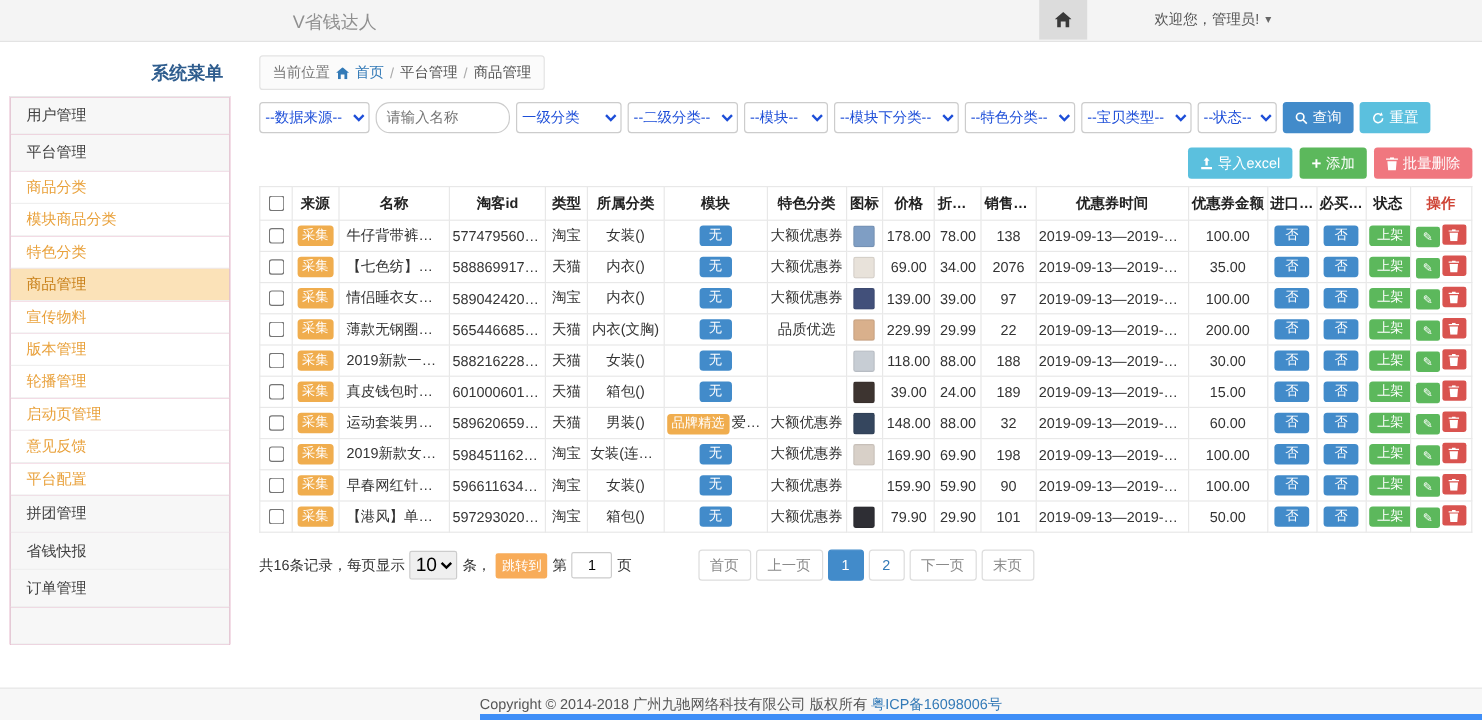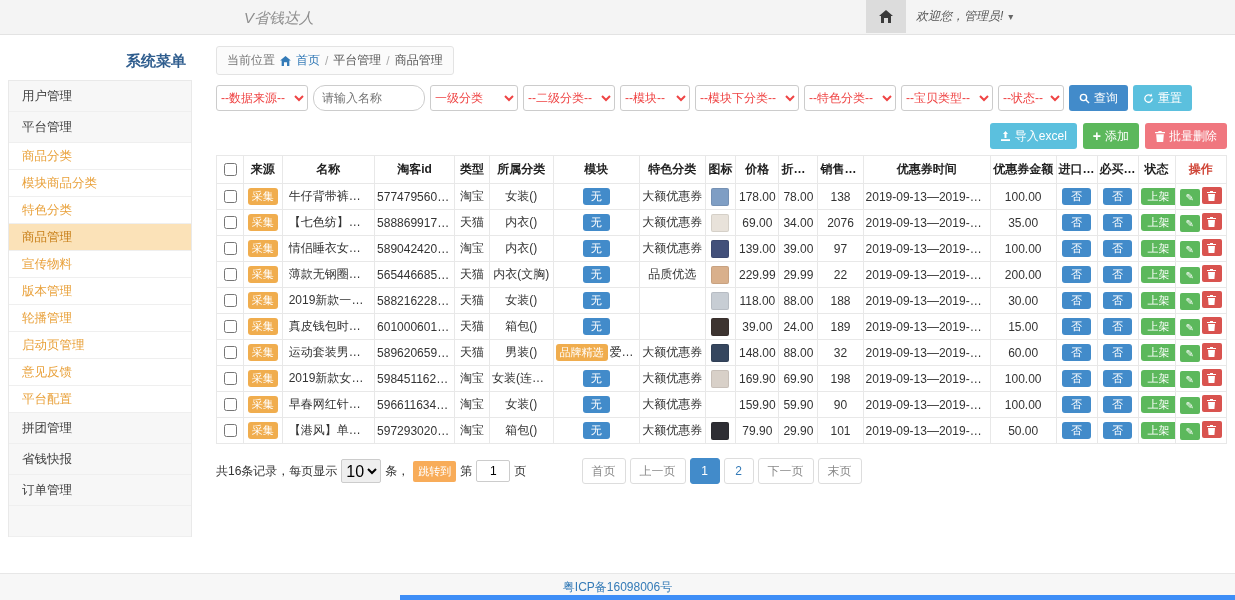--- a/index.html
+++ b/index.html
@@ -2,45 +2,45 @@
 <html><head>
 <meta charset="utf-8">
 <title>商品管理</title>
 <style>
   html,body{margin:0;padding:0;}
   body{
     position:relative;width:1235px;height:600px;overflow:hidden;background:#fff;
     font-family:"Liberation Sans","DejaVu Sans",sans-serif;font-size:12px;color:#333;
   }
   
-  .topbar{position:absolute;left:0;top:0;right:0;height:34px;background:#f4f4f4;border-bottom:1px solid #e3e3e3;z-index:10;font-style:italic;}
+  .topbar{position:absolute;left:0;top:0;right:0;height:34px;background:#f4f4f4;border-bottom:1px solid #e3e3e3;z-index:10;}
   .topbar-title{position:absolute;left:244px;top:9px;font-size:15px;color:#8f8f8f;}
   .topbar-right{position:absolute;left:866px;top:0;height:33px;display:flex;align-items:stretch;}
   .home-btn{width:40px;background:#dcdcdc;display:flex;align-items:center;justify-content:center;cursor:pointer;}
-  .welcome{display:flex;align-items:center;gap:5px;padding:0 10px;color:#555;cursor:pointer;}
+  .welcome{display:flex;align-items:center;gap:5px;padding:0 10px;color:#555;cursor:pointer;margin-left:46px;}
   .caret{font-size:10px;color:#666;}
   
   .sidebar{position:absolute;left:8px;top:40px;width:184px;height:534px;overflow:hidden;}
   .sidebar-title{height:40px;box-sizing:border-box;padding:12px 6px 0;font-size:15px;font-weight:bold;color:#2f5d8e;text-align:right;}
   .menu{border:1px solid #e9e9e9;border-bottom:none;background:#be185d;}
   .menu-item{box-sizing:border-box;padding-left:13px;border-bottom:1px solid #efefef;cursor:pointer;font-size:12.5px;overflow:hidden;white-space:nowrap;}
   .menu-item.top{background:#f7f7f7;color:#424242;height:31px;line-height:30px;}
   .menu-item.sub{background:#fff;color:#e9a13b;height:27px;line-height:26px;}
   .menu-item.sub.active{background:#fbe2b8;color:#c9801a;}
   
   .main{position:absolute;left:216px;top:40px;width:1011px;}
   .crumb-wrap{display:inline-flex;align-items:center;gap:5px;margin-top:6px;padding:5px 10px;border:1px solid #e3e3e3;border-radius:3px;background:#fbfbfb;color:#777;}
   .crumb-link{color:#337ab7;text-decoration:none;cursor:pointer;}
   .crumb-sep{color:#aaa;}
   .crumb-item{color:#555;}
   .crumb-home-icon{display:inline-flex;align-items:center;}
   
   .filters{display:flex;align-items:center;gap:5px;margin-top:10px;}
   .sel-group{display:contents;}
-  select.filter{height:26px;border:1px solid #ccc;border-radius:3px;color:#ef4444;background:#fff;font-size:12px;font-family:inherit;}
+  select.filter{height:26px;border:1px solid #ccc;border-radius:3px;color:#1d4ed8;background:#fff;font-size:12px;font-family:inherit;}
   .name-input{height:26px;width:112px;border:1px solid #ccc;border-radius:12px;padding:0 8px;font-size:12px;color:#333;box-sizing:border-box;font-family:inherit;}
   .btn{display:inline-flex;align-items:center;gap:4px;height:26px;padding:0 10px;border:none;border-radius:3px;color:#fff;font-size:12px;cursor:pointer;font-family:inherit;white-space:nowrap;}
   .btn-primary{background:#428bca;}
   .btn-info{background:#5bc0de;}
   .btn-success{background:#5cb85c;}
   .btn-danger-light{background:#f0777f;}
   .plus{font-weight:bold;font-size:14px;line-height:1;}
   .toolbar{display:flex;justify-content:flex-end;gap:6px;margin-top:12px;}
   
   .grid{width:100%;border-collapse:collapse;table-layout:fixed;margin-top:6px;}
@@ -487,15 +487,16 @@
         <button class="page-btn num active">1</button>
         <button class="page-btn num">2</button>
         <button class="page-btn nav">下一页</button>
         <button class="page-btn nav">末页</button>
       </div>
   </div>
 
 </div>
 
 <div class="footer">
+  <span>Copyright © 2014-2018 广州九驰网络科技有限公司 版权所有</span>
   <a class="icp-link">粤ICP备16098006号</a>
 </div>
 <div class="bottom-strip"></div>
 
 </body></html>

